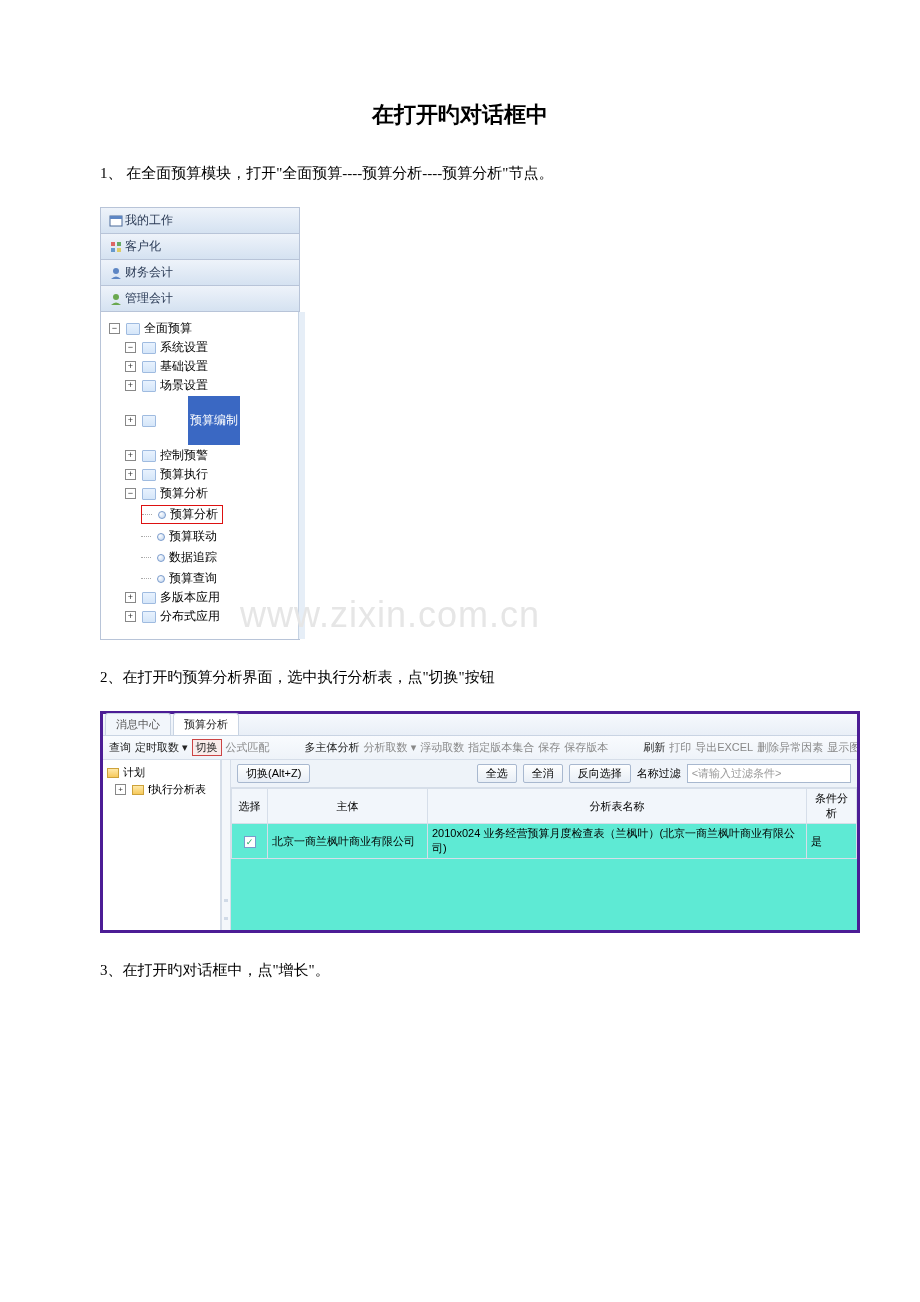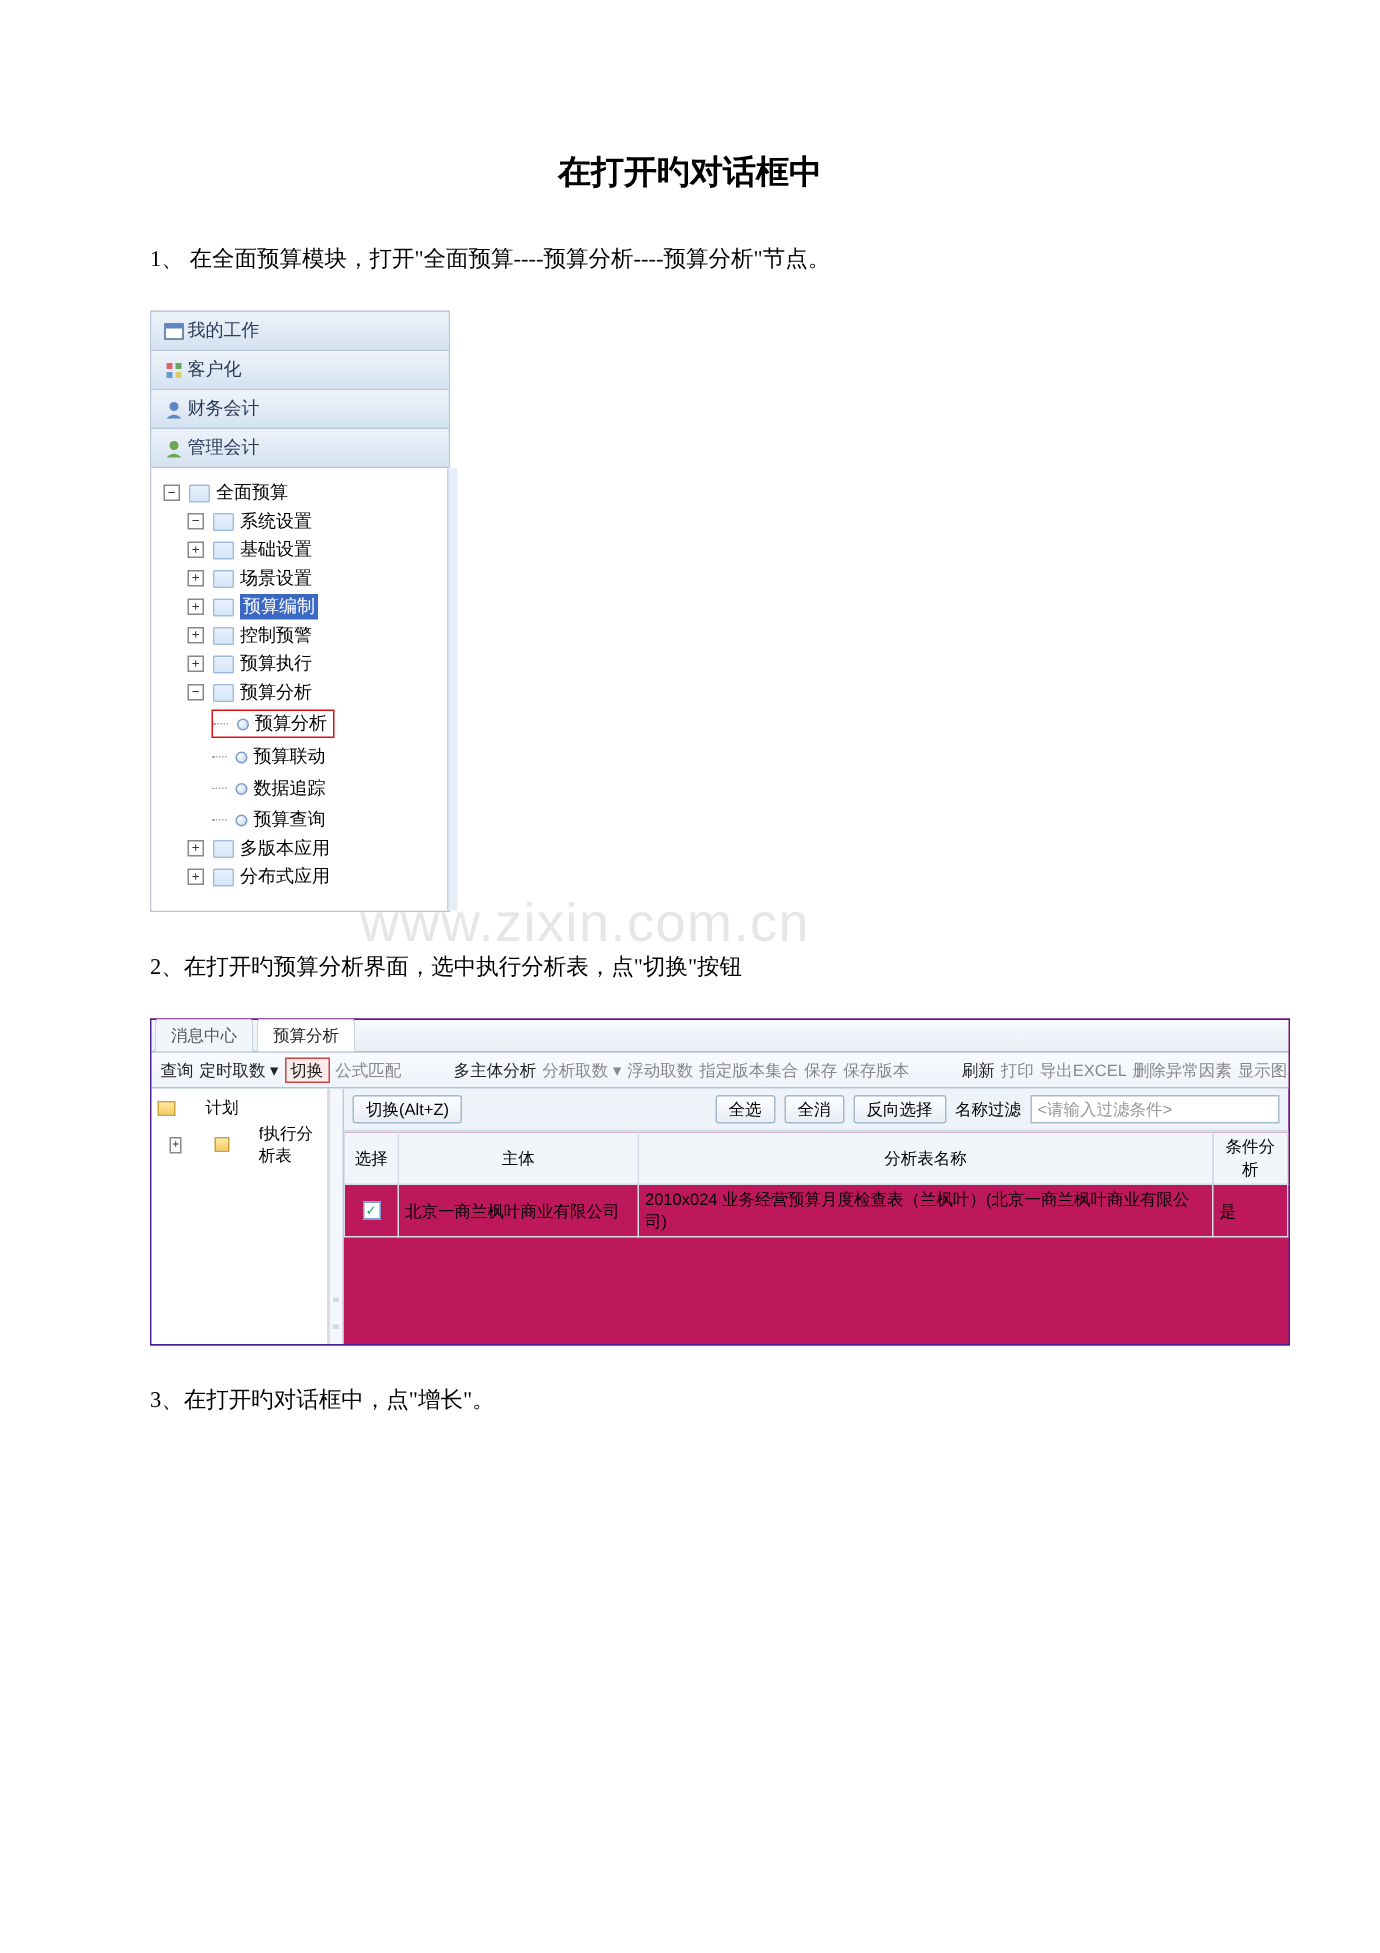--- a/index.html
+++ b/index.html
@@ -15,39 +15,39 @@
   .panel-header .ph-icon { width: 14px; height: 14px; display: inline-flex; align-items: center; justify-content: center; }
   .tree-body { padding: 6px 4px 12px 4px; background: #fff; position: relative; }
   .tree-body::after { content: ""; position: absolute; right: -6px; top: 0; bottom: 0; width: 6px; background: #e6eef7; border-left: 1px solid #c6d3e3; }
   .tree ul { list-style: none; padding-left: 16px; }
   .tree li { margin: 2px 0; white-space: nowrap; }
   .node { display: inline-flex; align-items: center; gap: 4px; }
   .expander { display: inline-flex; width: 11px; height: 11px; border: 1px solid #888; align-items: center; justify-content: center; font-size: 9px; line-height: 1; color: #333; background: #fff; margin-right: 2px; }
   .folder-icon { width: 14px; height: 12px; background: linear-gradient(#e8f2fe, #d5e6f9); border: 1px solid #9fbbe0; border-radius: 1px; }
   .leaf-dot { width: 8px; height: 8px; border-radius: 50%; border: 1px solid #7a9bcc; background: radial-gradient(circle at 30% 30%, #fff, #bcd2ee); }
   .branch-l { display: inline-block; width: 10px; height: 1px; border-top: 1px dotted #aaa; margin-right: 2px; vertical-align: middle; }
-  .highlight-text { background: #3a68c3; color: #fff; padding: 0 2px; }
+  .highlight-text { background: #3a68c3; color: #fff; padding: 16px 2px; margin-left: 28px; }
   .red-box { border: 1px solid #d11; padding: 0 4px 0 0; display: inline-flex; align-items: center; gap: 4px; }
 
   
-  .app-window { width: 760px; border: 1px solid #4c1d95; font-family: "SimSun", sans-serif; font-size: 11px; background: #be185d; }
+  .app-window { width: 760px; border: 3px solid #4c1d95; font-family: "SimSun", sans-serif; font-size: 11px; background: #5eead4; }
   .tabbar { display: flex; align-items: flex-end; background: linear-gradient(#f6f9fd, #e9eff7); border-bottom: 1px solid #c9d4e3; height: 22px; }
   .tab { padding: 3px 10px; border: 1px solid #c9d4e3; border-bottom: none; border-radius: 3px 3px 0 0; margin-left: 2px; background: #f2f6fb; color: #555; }
   .tab.active { background: #fff; color: #222; }
   .toolbar { display: flex; align-items: center; gap: 4px; padding: 3px 6px; background: linear-gradient(#f9fbfe, #eef3f9); border-bottom: 1px solid #d6dee9; color: #888; flex-wrap: nowrap; overflow: hidden; }
   .toolbar .tb { font-size: 11px; white-space: nowrap; }
   .toolbar .tb.dark { color: #222; }
   .toolbar .tb.bold { font-weight: normal; margin-left: 31px; }
   .toolbar .tb.boxed { border: 1px solid #c44; padding: 0 3px; background: #f9eceb; color: #222; }
   .sub-toolbar { display: flex; align-items: center; gap: 6px; padding: 4px 6px; background: #eef3f9; border-bottom: 1px solid #d6dee9; font-size: 11px; }
   .btn { display: inline-flex; align-items: center; padding: 1px 8px; border: 1px solid #a8b8cf; background: linear-gradient(#fdfefe, #e8eef6); border-radius: 2px; font-size: 11px; }
   .filter-input { flex: 1; border: 1px solid #a8b8cf; padding: 1px 4px; color: #999; background: #fff; font-size: 11px; min-width: 90px; }
   .layout { display: flex; height: 170px; }
   .sidebar { width: 118px; border-right: 1px solid #d6dee9; padding: 4px 2px; font-size: 11px; position: relative; background: #fff; }
-  .side-item { display: flex; align-items: center; gap: 20px; padding: 1px 2px; }
+  .side-item { display: flex; align-items: center; gap: 4px; padding: 1px 2px; }
   .folder2 { width: 12px; height: 10px; background: linear-gradient(#ffe9a8, #f6c95b); border: 1px solid #cda23a; }
   .vresizer { width: 10px; background: #f4f7fb; border-left: 1px solid #d6dee9; border-right: 1px solid #d6dee9; position: relative; }
   .vresizer::after, .vresizer::before { content: ""; position: absolute; left: 2px; right: 2px; height: 3px; background: #d0dae7; }
   .vresizer::before { bottom: 28px; }
   .vresizer::after { bottom: 10px; }
   .main { flex: 1; overflow: hidden; }
   .grid { width: 100%; border-collapse: collapse; font-size: 11px; }
   .grid th, .grid td { border: 1px solid #d6dee9; padding: 2px 4px; text-align: left; }
   .grid th { background: #f2f6fb; font-weight: normal; text-align: center; }
   .chk { width: 12px; height: 12px; border: 1px solid #7a9bcc; display: inline-flex; align-items: center; justify-content: center; background: #fff; font-size: 9px; color: #2a6; }

